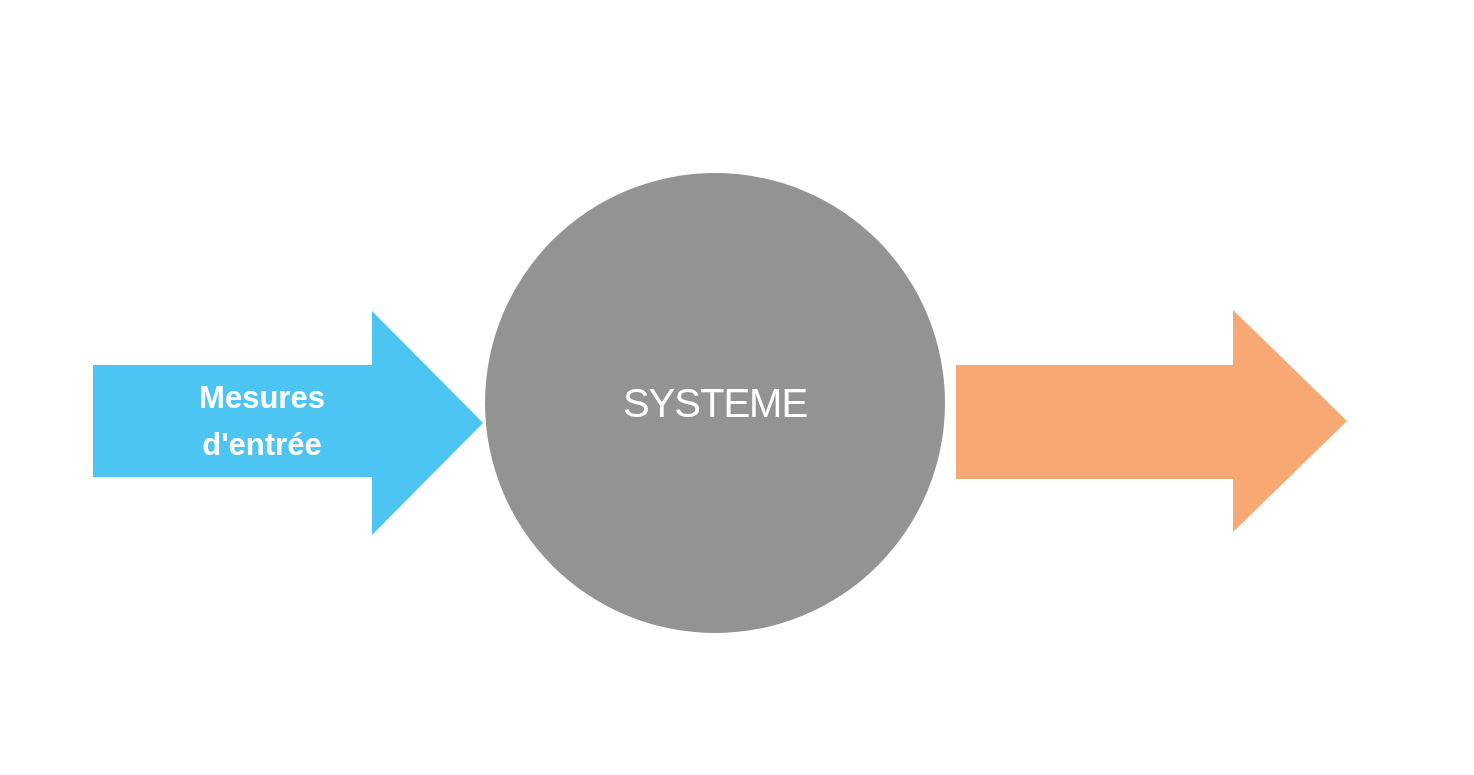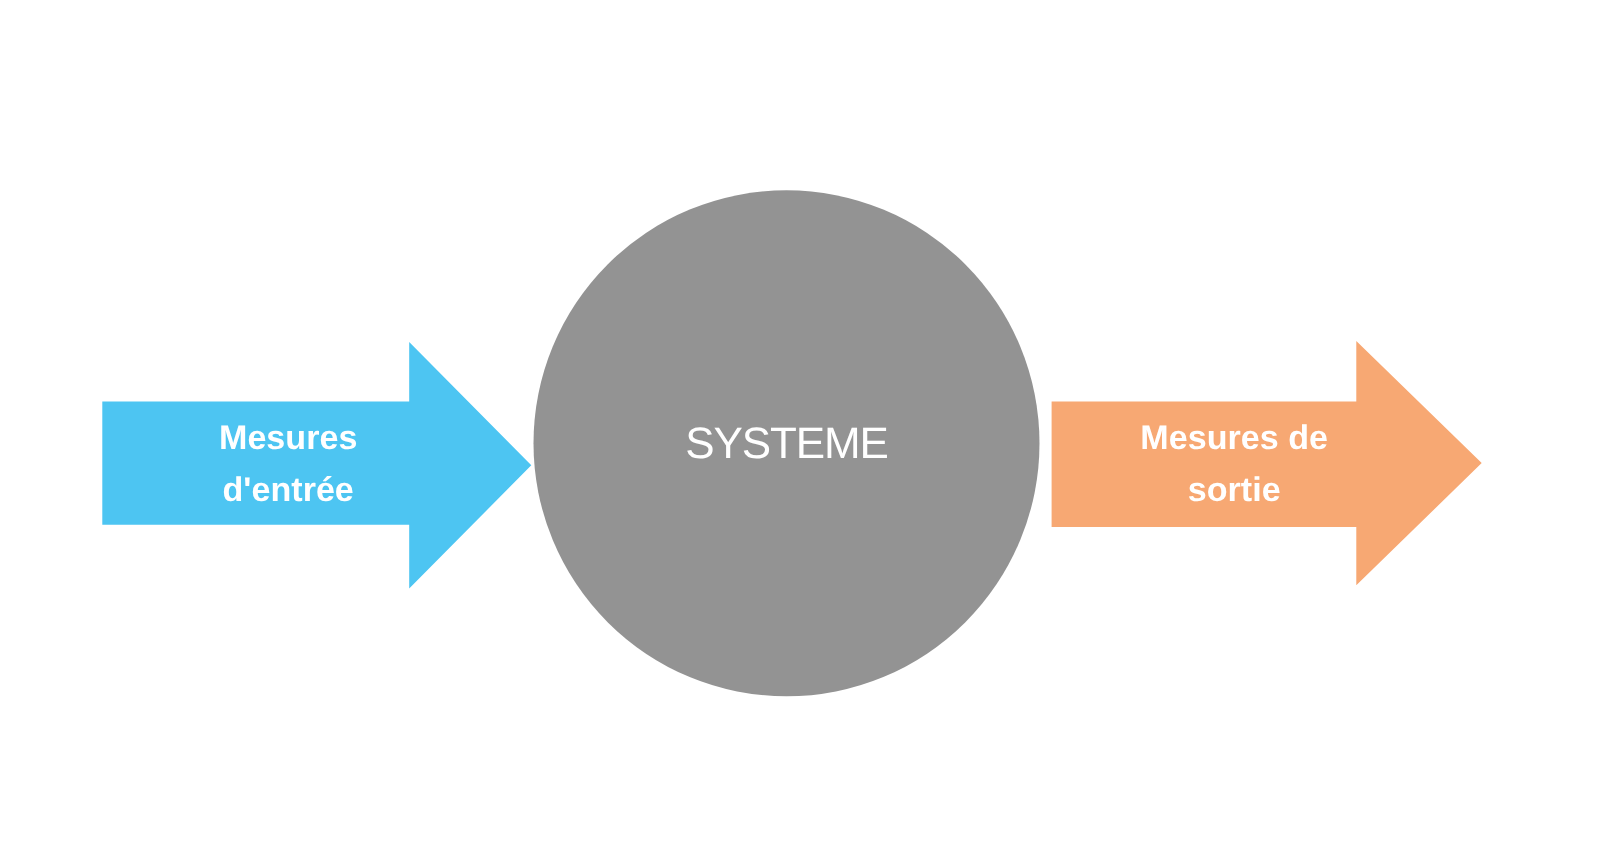--- a/index.html
+++ b/index.html
@@ -61,15 +61,14 @@
   <svg class="shapes-layer" width="1474" height="775" viewBox="0 0 1474 775">
     <polygon points="93,365 372,365 372,311 483,423 372,535 372,477 93,477" fill="#4DC5F2"></polygon>
     <circle cx="715" cy="403" r="230" fill="#939393"></circle>
     <polygon points="956,365 1233,365 1233,310 1347,421 1233,532 1233,479 956,479" fill="#F7A873"></polygon>
   </svg>
 
   <div class="label label-bold" id="input-label">Mesures d'entrée</div>
 
   <div class="label" id="system-label">SYSTEME</div>
 
-  <div class="label label-bold" id="output-label">Mesures de sortie</div>
 
 </div>
 
 </body></html>

